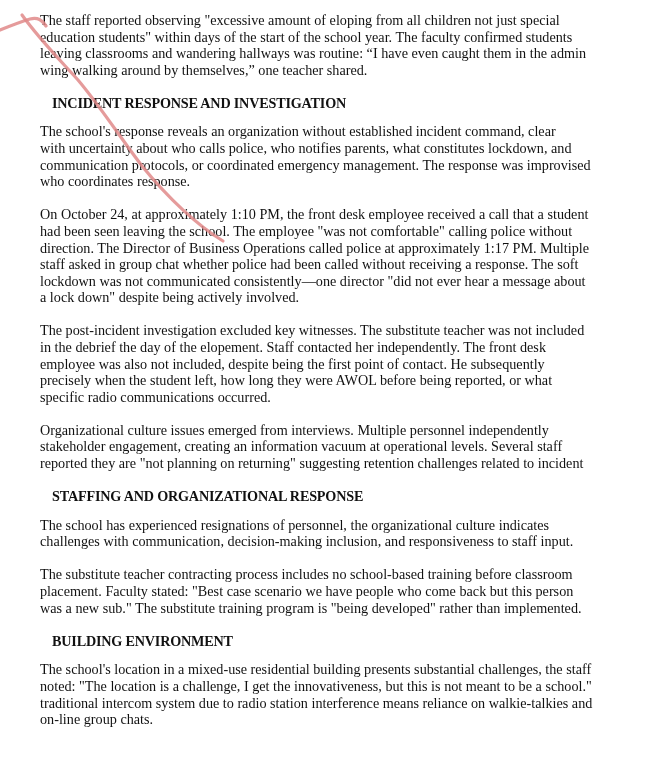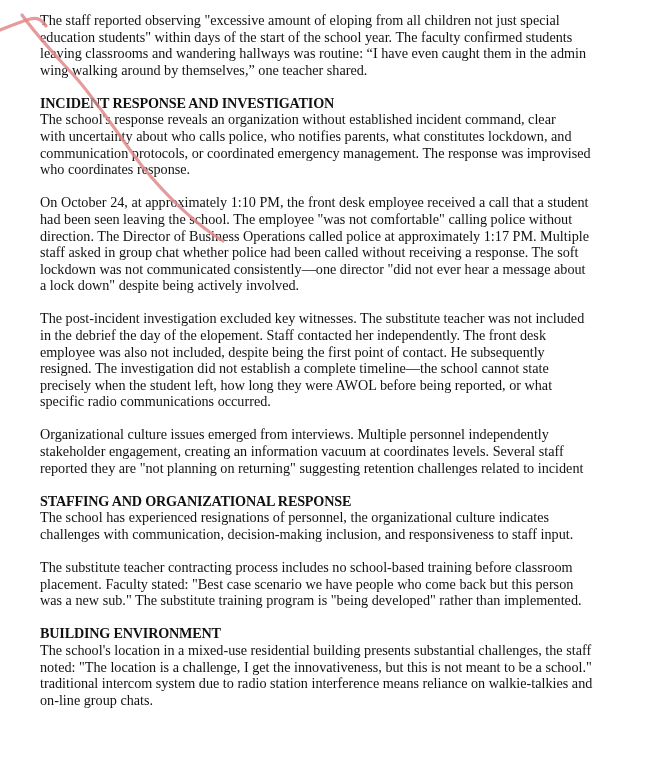--- a/index.html
+++ b/index.html
@@ -24,21 +24,21 @@
     .para {
       font-size: 14.2px;
       line-height: 16.6px;
       margin: 0 0 16.5px 0;
       text-align: left;
     }
     .heading {
       font-size: 14.2px;
       font-weight: bold;
       line-height: 16.6px;
-      margin: 0;
+      margin: 12px;
       letter-spacing: -0.2px;
     }
     .line {
       display: block;
       white-space: nowrap;
     }
     .pen-overlay {
       position: absolute;
       left: 0;
       top: 0;
@@ -74,28 +74,27 @@
     <span class="line">direction. The Director of Business Operations called police at approximately 1:17 PM. Multiple</span>
     <span class="line">staff asked in group chat whether police had been called without receiving a response. The soft</span>
     <span class="line">lockdown was not communicated consistently—one director "did not ever hear a message about</span>
     <span class="line">a lock down" despite being actively involved.</span>
   </p>
 
   <p class="para">
     <span class="line">The post-incident investigation excluded key witnesses. The substitute teacher was not included</span>
     <span class="line">in the debrief the day of the elopement. Staff contacted her independently. The front desk</span>
     <span class="line">employee was also not included, despite being the first point of contact. He subsequently</span>
-    <span class="line">resigned. The investigation did not establish a complete timeline—the school cannot state</span>
     <span class="line">precisely when the student left, how long they were AWOL before being reported, or what</span>
     <span class="line">specific radio communications occurred.</span>
   </p>
 
   <p class="para">
     <span class="line">Organizational culture issues emerged from interviews. Multiple personnel independently</span>
-    <span class="line">stakeholder engagement, creating an information vacuum at coordinates levels. Several staff</span>
+    <span class="line">stakeholder engagement, creating an information vacuum at operational levels. Several staff</span>
     <span class="line">reported they are "not planning on returning" suggesting retention challenges related to incident</span>
   </p>
 
   <h2 class="heading">STAFFING AND ORGANIZATIONAL RESPONSE</h2>
 
   <p class="para">
     <span class="line">The school has experienced resignations of personnel, the organizational culture indicates</span>
     <span class="line">challenges with communication, decision-making inclusion, and responsiveness to staff input.</span>
   </p>
 

